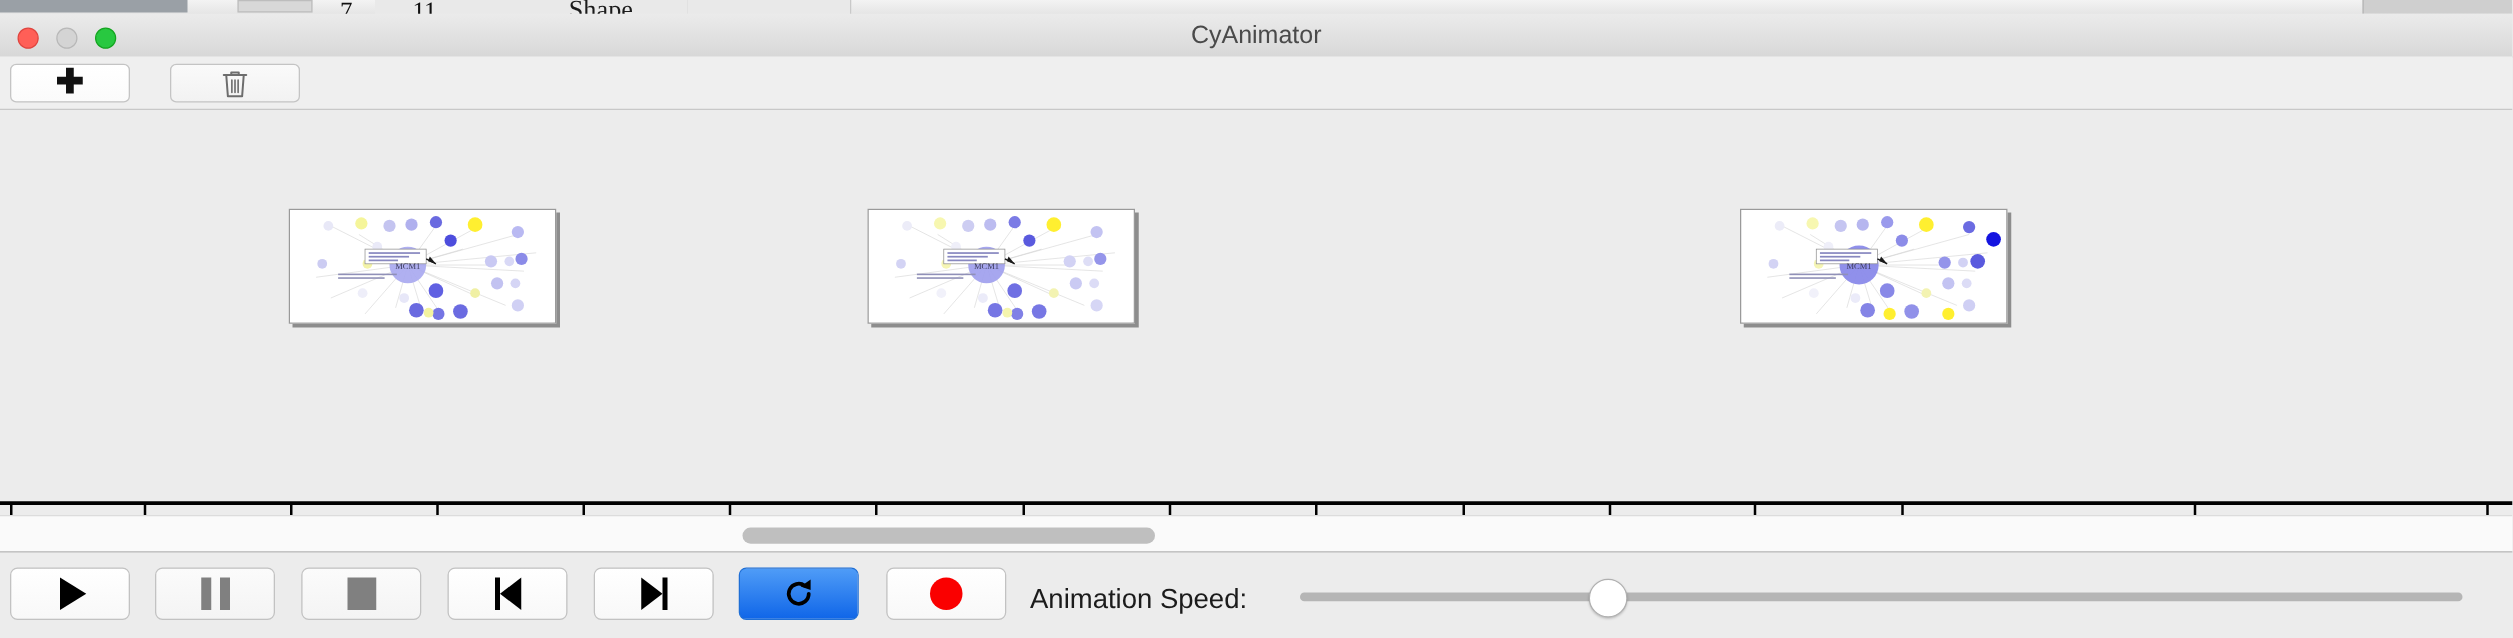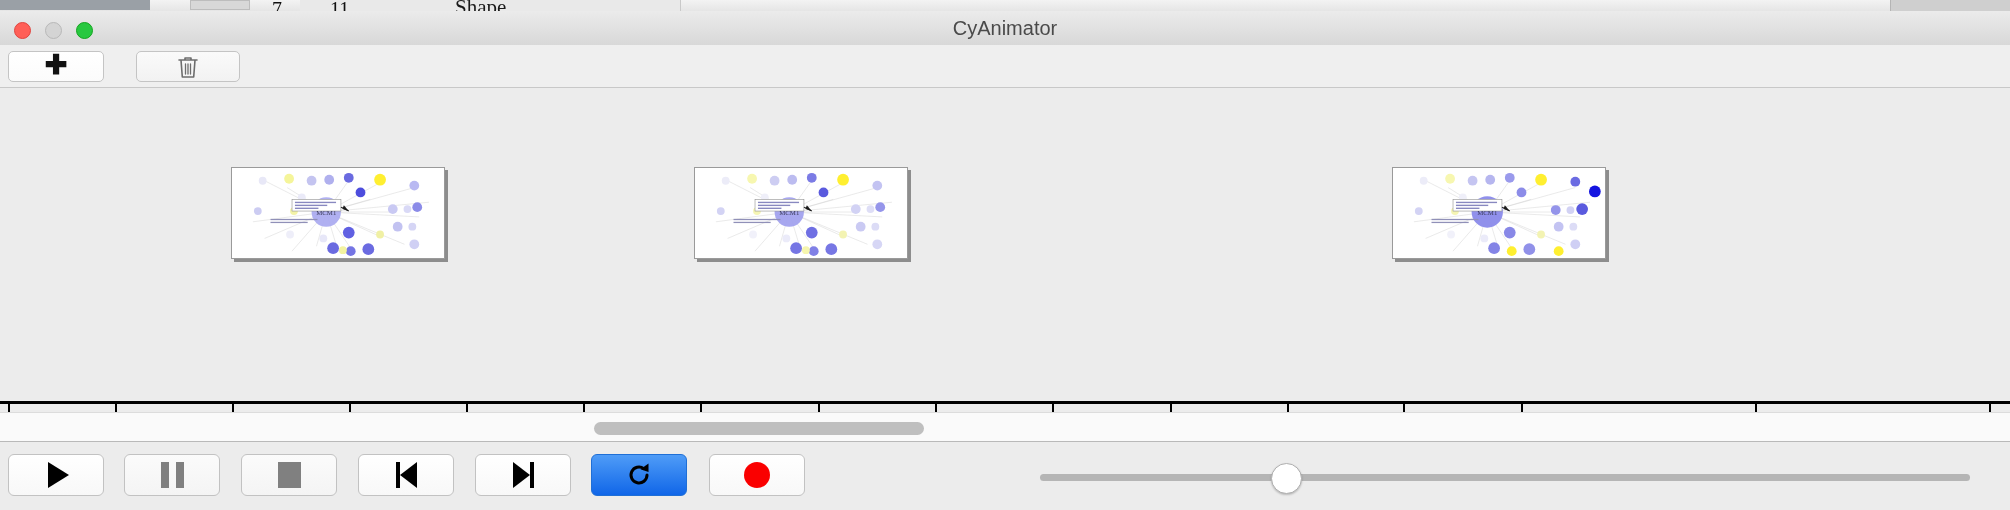--- a/index.html
+++ b/index.html
@@ -384,18 +384,19 @@
       <svg width="28" height="28" viewBox="0 0 28 28">
         <path d="M22 14a8 8 0 1 1-3.2-6.4" fill="none" stroke="#000" stroke-width="3" stroke-linecap="round"></path>
         <polygon points="23.5,2.5 23.5,11 15.5,8.2" fill="#000"></polygon>
       </svg>
     </div>
 
     <div class="cbtn on" style="left:709px;width:96px;">
       <span class="icon-rec"></span>
     </div>
 
+    <div class="speed-label" style="left:824px;">Animation Speed:</div>
 
     <div class="slider" style="left:1040px;width:930px;"></div>
     <div class="slider-thumb" style="left:1271px;"></div>
   </div>
 
 </div>
 
 </body></html>

